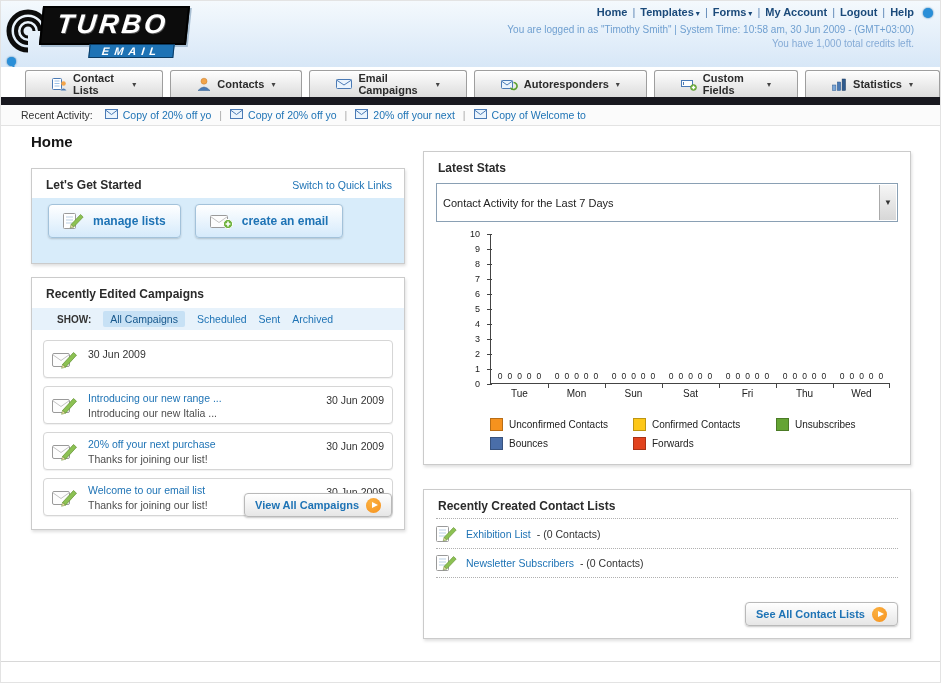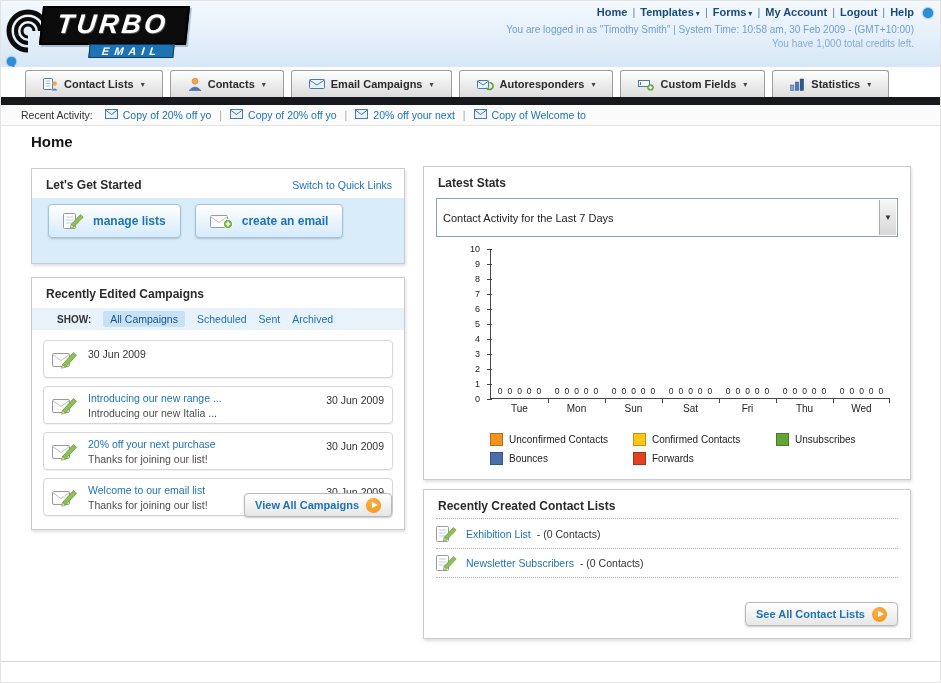--- a/index.html
+++ b/index.html
@@ -30,21 +30,21 @@
   .nav-sep { color:#5c86b5; margin:0 5px; font-weight:normal; }
   .hdr-arrow { font-size:8px; color:#1b4a7a; margin-left:2px; }
   .header-dot { position:absolute; top:7px; right:7px; width:10px; height:10px; border-radius:50%;
                 background:#2a8fd8; box-shadow:0 0 2px #1565a5; }
   .header-status { position:absolute; top:23px; right:26px; font-size:10px; color:#6f9fd0; text-align:right; }
   .header-status .line2 { margin-top:3px; color:#85abd6; }
 
   
   .nav-row { position:absolute; top:66px; left:0; right:0; height:30px; background:#fff;
              padding-left:24px; display:flex; align-items:flex-end; gap:7px; }
-  .nav-tab { display:flex; align-items:center; gap:6px; height:27px; padding:0 17px;
+  .nav-tab { display:flex; align-items:center; gap:6px; height:27px; padding:0 26px;
              border:1px solid #9e9e9e; border-bottom:none; border-radius:3px 3px 0 0;
              background:linear-gradient(180deg,#fefefe,#dcdcdc); font-size:11px; font-weight:bold;
              color:#2b2b2b; cursor:pointer; box-shadow:inset 0 1px 0 #fff; }
   .tab-icon { display:inline-flex; }
   .tab-arrow { font-size:8px; color:#444; margin-left:1px; }
   .dark-bar { position:absolute; top:96px; left:0; right:0; height:8px; background:#18181f; }
 
   
   .activity-bar { position:absolute; top:104px; left:0; right:0; height:21px; background:#fbfbfb;
                   border-bottom:1px solid #e3e3e3; display:flex; align-items:center; padding-left:20px;
@@ -92,21 +92,21 @@
               height:24px; padding:0 10px; border:1px solid #b9b9b9; border-radius:4px;
               background:linear-gradient(180deg,#ffffff,#e6e6e6); font-size:11px; font-weight:bold;
               color:#1e73b5; cursor:pointer; font-family:inherit; box-shadow:0 1px 2px rgba(0,0,0,0.22); }
   .arrow-circle { width:15px; height:15px; border-radius:50%; flex:0 0 15px;
                   background:radial-gradient(circle at 35% 30%, #fbb040, #f6921e); position:relative; }
   .arrow-circle::after { content:""; position:absolute; left:5.5px; top:4px; width:0; height:0;
                   border-left:6px solid #fff; border-top:3.5px solid transparent;
                   border-bottom:3.5px solid transparent; }
 
   
-  .panel-stats { top:165px; left:422px; width:488px; height:314px; }
+  .panel-stats { top:150px; left:422px; width:488px; height:314px; }
   .stats-select { position:absolute; top:31px; left:12px; right:12px; height:39px; border:1px solid #8aa0b4;
                   background:#fff; display:flex; align-items:center; font-size:11px; color:#222;
                   padding-left:6px; cursor:pointer; }
   .stats-select-arrow { position:absolute; right:1px; top:1px; bottom:1px; width:17px;
                   background:linear-gradient(180deg,#f6f6f6,#d7d7d7); border-left:1px solid #aaa;
                   display:flex; align-items:center; justify-content:center; font-size:8px; color:#333; }
 
   .chart { position:absolute; left:18px; top:82px; width:452px; height:178px; }
   .chart-yaxis { position:absolute; left:0; top:0; width:48px; height:150px; }
   .chart-yaxis-label { position:absolute; right:10px; transform:translateY(-50%); font-size:9px; color:#222; }
@@ -155,21 +155,21 @@
         <span class="logo-title">TURBO</span>
       </div>
       <span class="logo-sub">EMAIL</span>
     </div>
     <span class="logo-pointer-dot"></span>
     <span class="logo-pointer-line"></span>
 
     <div class="header-nav" id="header-nav"><span class="header-link">Home</span><span class="nav-sep">|</span><span class="header-link">Templates<span class="hdr-arrow">▾</span></span><span class="nav-sep">|</span><span class="header-link">Forms<span class="hdr-arrow">▾</span></span><span class="nav-sep">|</span><span class="header-link">My Account</span><span class="nav-sep">|</span><span class="header-link">Logout</span><span class="nav-sep">|</span><span class="header-link">Help</span></div>
     <span class="header-dot"></span>
     <div class="header-status">
-      <div class="line1">You are logged in as "Timothy Smith" | System Time: 10:58 am, 30 Feb 2009 - (GMT+10:00)</div>
+      <div class="line1">You are logged in as "Timothy Smith" | System Time: 10:58 am, 30 Jun 2009 - (GMT+03:00)</div>
       <div class="line2">You have 1,000 total credits left.</div>
     </div>
   </div>
 
   <div class="nav-row" id="nav-tabs">
       <div class="nav-tab">
         <span class="tab-icon">
           <svg width="15" height="14" viewBox="0 0 15 14">
             <rect x="0.5" y="1.5" width="9" height="11" rx="1" fill="#fff" stroke="#4a7ab5"></rect>
             <line x1="2.5" y1="4" x2="7.5" y2="4" stroke="#9ec3e8"></line>

